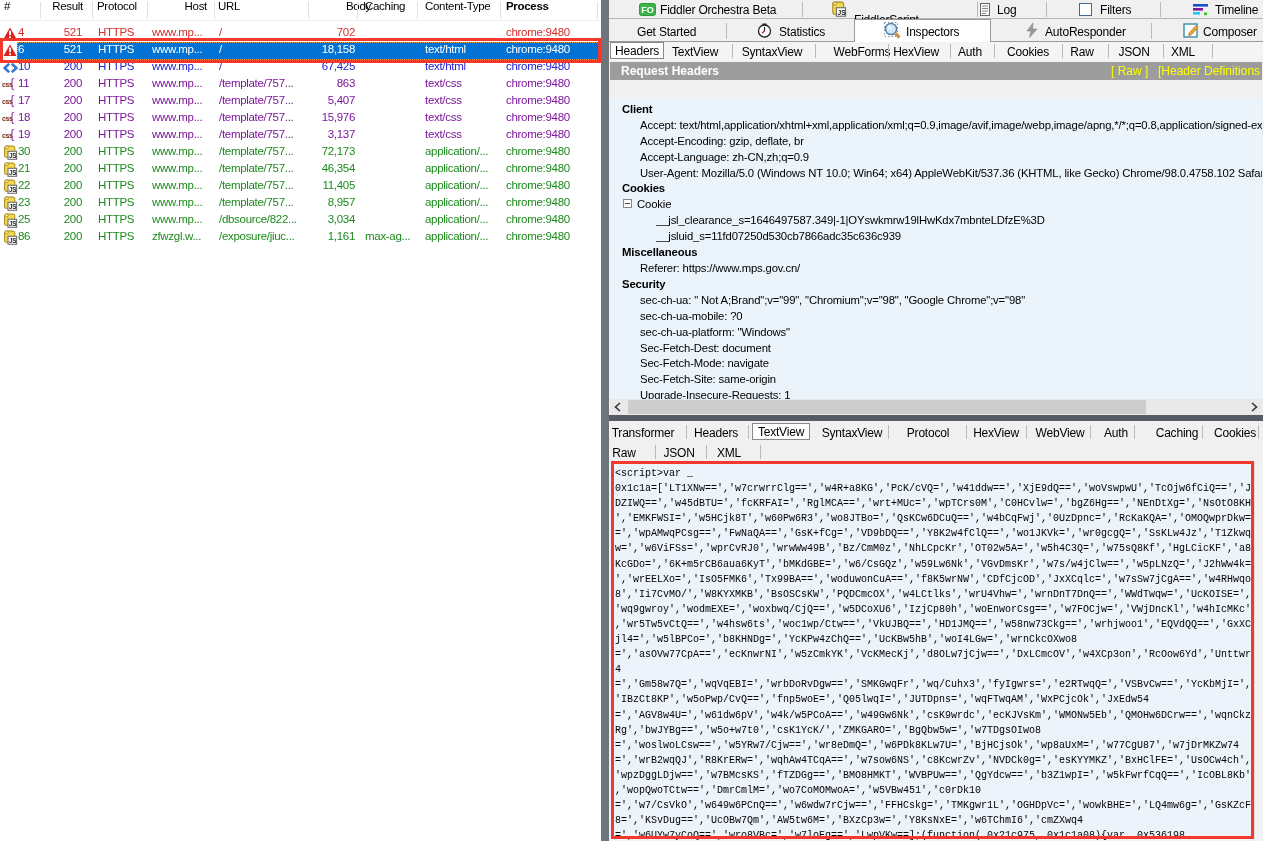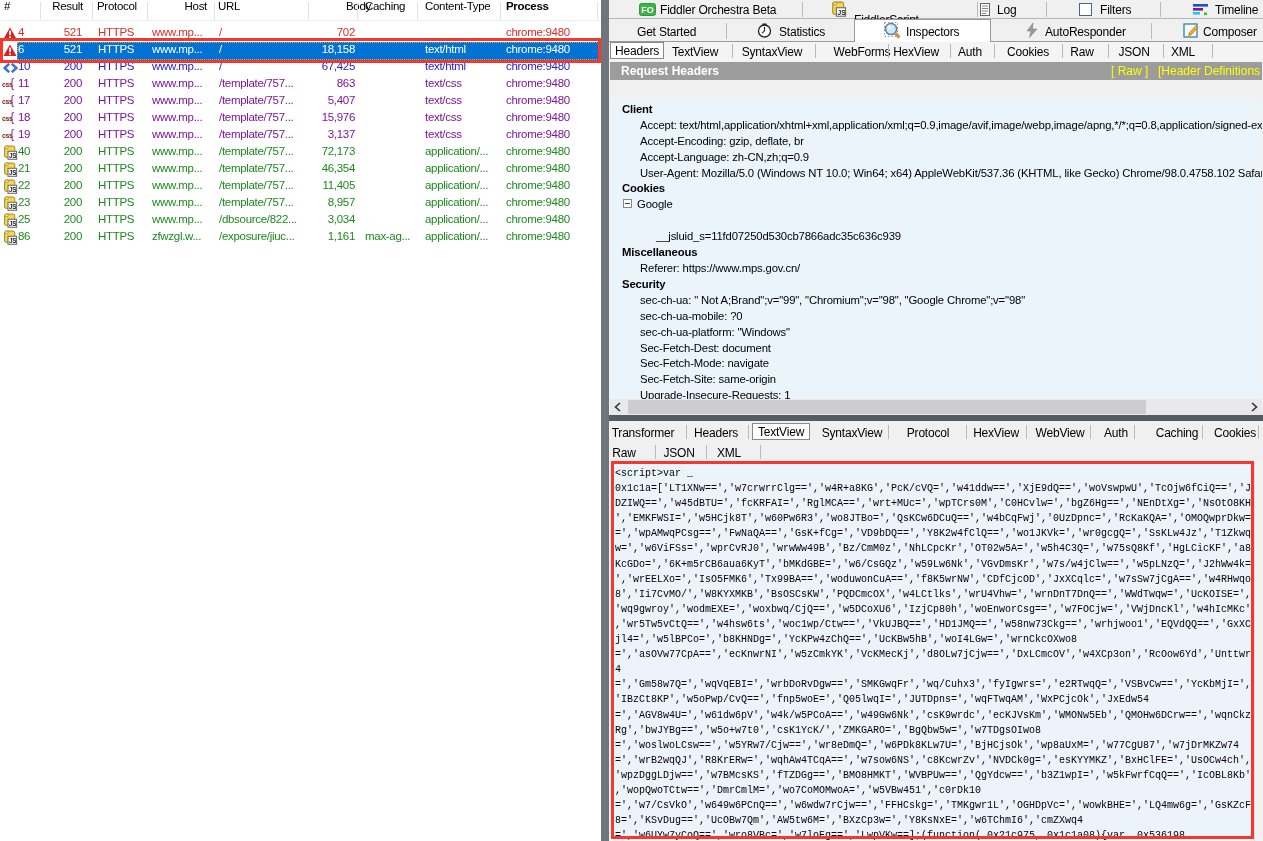--- a/index.html
+++ b/index.html
@@ -171,21 +171,21 @@
 <span class="cell" style="left:425px">text/css</span>
 <span class="cell" style="left:506px">chrome:9480</span>
 </div>
 <div class="abs row" style="top:144px;color:#1d8a1d">
 <svg class="cell" style="left:2px;top:1px" width="16" height="15" viewBox="0 0 16 15">
           <path d="M4.5 1 Q2.2 1.2 2.6 3.4 L2.6 11 Q2.8 12.6 4.6 12.4 L9.5 12.4 L12.8 11 L12.8 3.6 Q13.4 1.4 11 1 Z" fill="#f2d84f" stroke="#a8861c" stroke-width="1"></path>
           <path d="M4.4 0.9 Q6.6 0.6 6.3 2.5 Q6.1 4.1 4.2 3.7 Q2.4 3.3 3 1.6 Q3.4 0.9 4.4 0.9" fill="#f7e9a0" stroke="#a8861c" stroke-width="0.8"></path>
           <rect x="6" y="6.3" width="8.6" height="8" fill="#ffffff" stroke="#707070" stroke-width="1.1"></rect>
           <text x="7" y="12.8" font-family="Liberation Sans" font-size="6.3" font-weight="bold" fill="#222">JS</text>
         </svg>
-<span class="cell" style="left:18px">40</span>
+<span class="cell" style="left:18px">30</span>
 <span class="cell rt" style="left:43px;width:39px">200</span>
 <span class="cell" style="left:98px">HTTPS</span>
 <span class="cell" style="left:152px">www.mp...</span>
 <span class="cell" style="left:219px">/template/757...</span>
 <span class="cell rt" style="left:300px;width:55px">72,173</span>
 <span class="cell" style="left:425px">application/...</span>
 <span class="cell" style="left:506px">chrome:9480</span>
 </div>
 <div class="abs row" style="top:161px;color:#1d8a1d">
 <svg class="cell" style="left:2px;top:1px" width="16" height="15" viewBox="0 0 16 15">
@@ -366,21 +366,22 @@
         <span class="tl bold" style="left:12px;top:5px">Client</span>
         <span class="tl" style="left:30px;top:21px">Accept: text/html,application/xhtml+xml,application/xml;q=0.9,image/avif,image/webp,image/apng,*/*;q=0.8,application/signed-exchange;v=b3;q=0.9</span>
         <span class="tl" style="left:30px;top:37px">Accept-Encoding: gzip, deflate, br</span>
         <span class="tl" style="left:30px;top:53px">Accept-Language: zh-CN,zh;q=0.9</span>
         <span class="tl" style="left:30px;top:69px">User-Agent: Mozilla/5.0 (Windows NT 10.0; Win64; x64) AppleWebKit/537.36 (KHTML, like Gecko) Chrome/98.0.4758.102 Safari/537.36</span>
         <span class="tl bold" style="left:12px;top:84px">Cookies</span>
         <svg class="tl" style="left:13px;top:101px" width="9" height="9" viewBox="0 0 9 9">
           <rect x="0.5" y="0.5" width="8" height="8" fill="#fff" stroke="#888"></rect>
           <line x1="2" y1="4.5" x2="7" y2="4.5" stroke="#444"></line>
         </svg>
-        <span class="tl" style="left:27px;top:100px">Google</span>
+        <span class="tl" style="left:27px;top:100px">Cookie</span>
+        <span class="tl" style="left:46px;top:116px">__jsl_clearance_s=1646497587.349|-1|OYswkmrw19lHwKdx7mbnteLDfzE%3D</span>
         <span class="tl" style="left:46px;top:132px">__jsluid_s=11fd07250d530cb7866adc35c636c939</span>
         <span class="tl bold" style="left:12px;top:148px">Miscellaneous</span>
         <span class="tl" style="left:30px;top:164px">Referer: https://www.mps.gov.cn/</span>
         <span class="tl bold" style="left:12px;top:180px">Security</span>
         <span class="tl" style="left:30px;top:196px">sec-ch-ua: " Not A;Brand";v="99", "Chromium";v="98", "Google Chrome";v="98"</span>
         <span class="tl" style="left:30px;top:212px">sec-ch-ua-mobile: ?0</span>
         <span class="tl" style="left:30px;top:228px">sec-ch-ua-platform: "Windows"</span>
         <span class="tl" style="left:30px;top:244px">Sec-Fetch-Dest: document</span>
         <span class="tl" style="left:30px;top:259px">Sec-Fetch-Mode: navigate</span>
         <span class="tl" style="left:30px;top:275px">Sec-Fetch-Site: same-origin</span>

